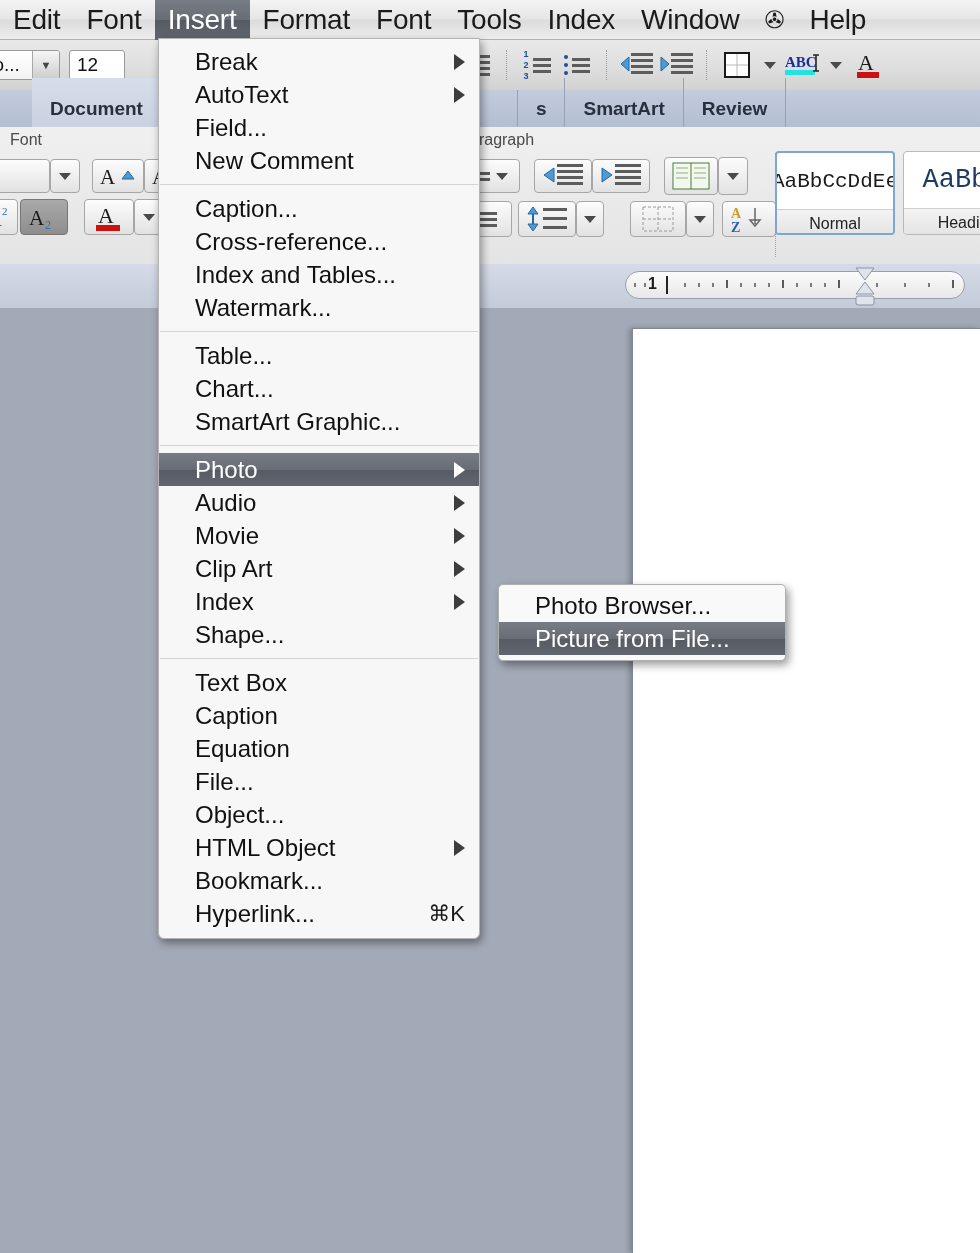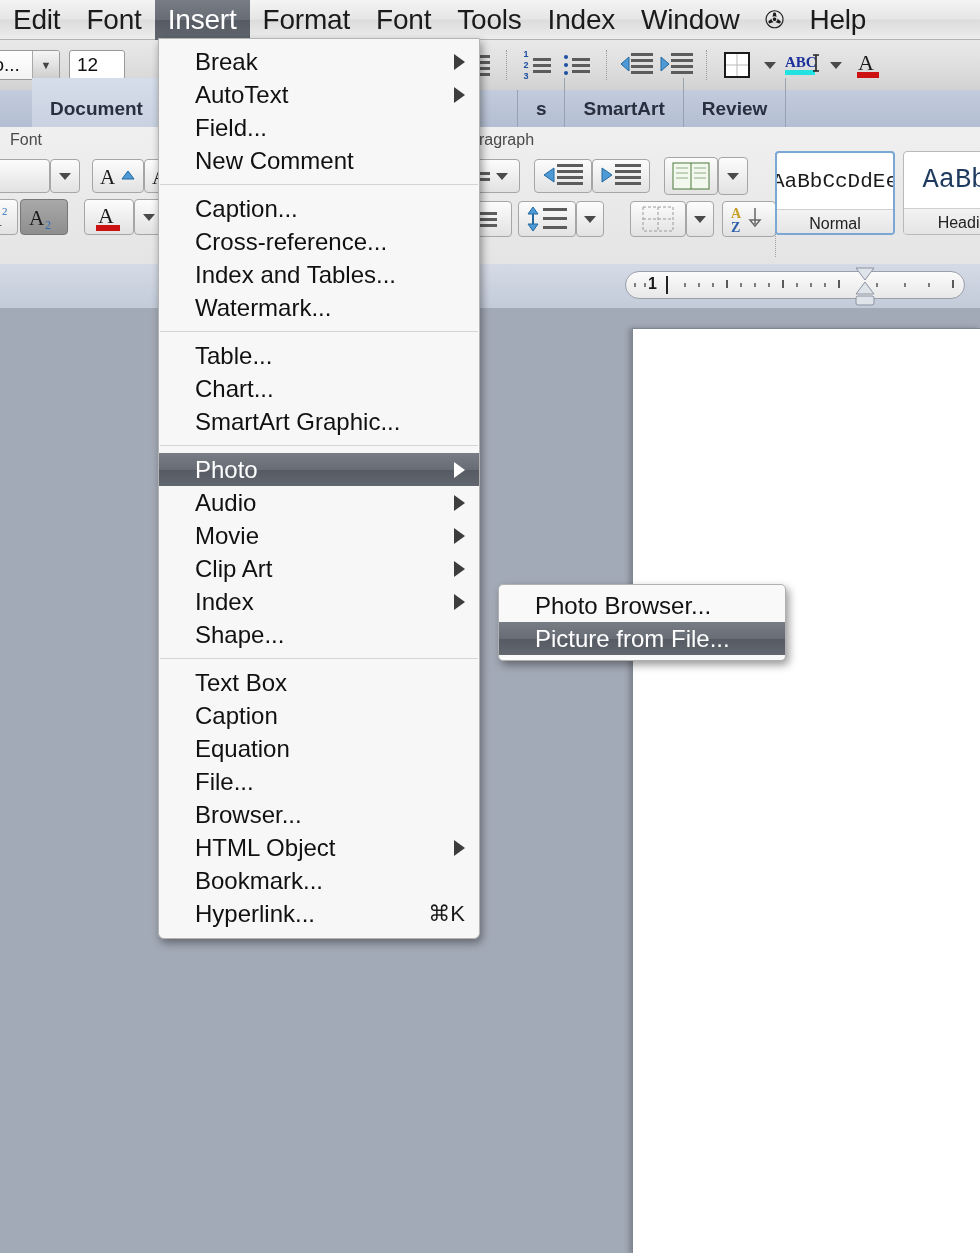--- a/index.html
+++ b/index.html
@@ -590,21 +590,21 @@
     <div class="mi">
       <span>Caption</span>
     </div>
     <div class="mi">
       <span>Equation</span>
     </div>
     <div class="mi">
       <span>File...</span>
     </div>
     <div class="mi">
-      <span>Browser...</span>
+      <span>Object...</span>
     </div>
     <div class="mi">
       <span>HTML Object</span>
       <span class="arrow"></span>
     </div>
     <div class="mi">
       <span>Bookmark...</span>
     </div>
     <div class="mi">
       <span>Hyperlink...</span>

